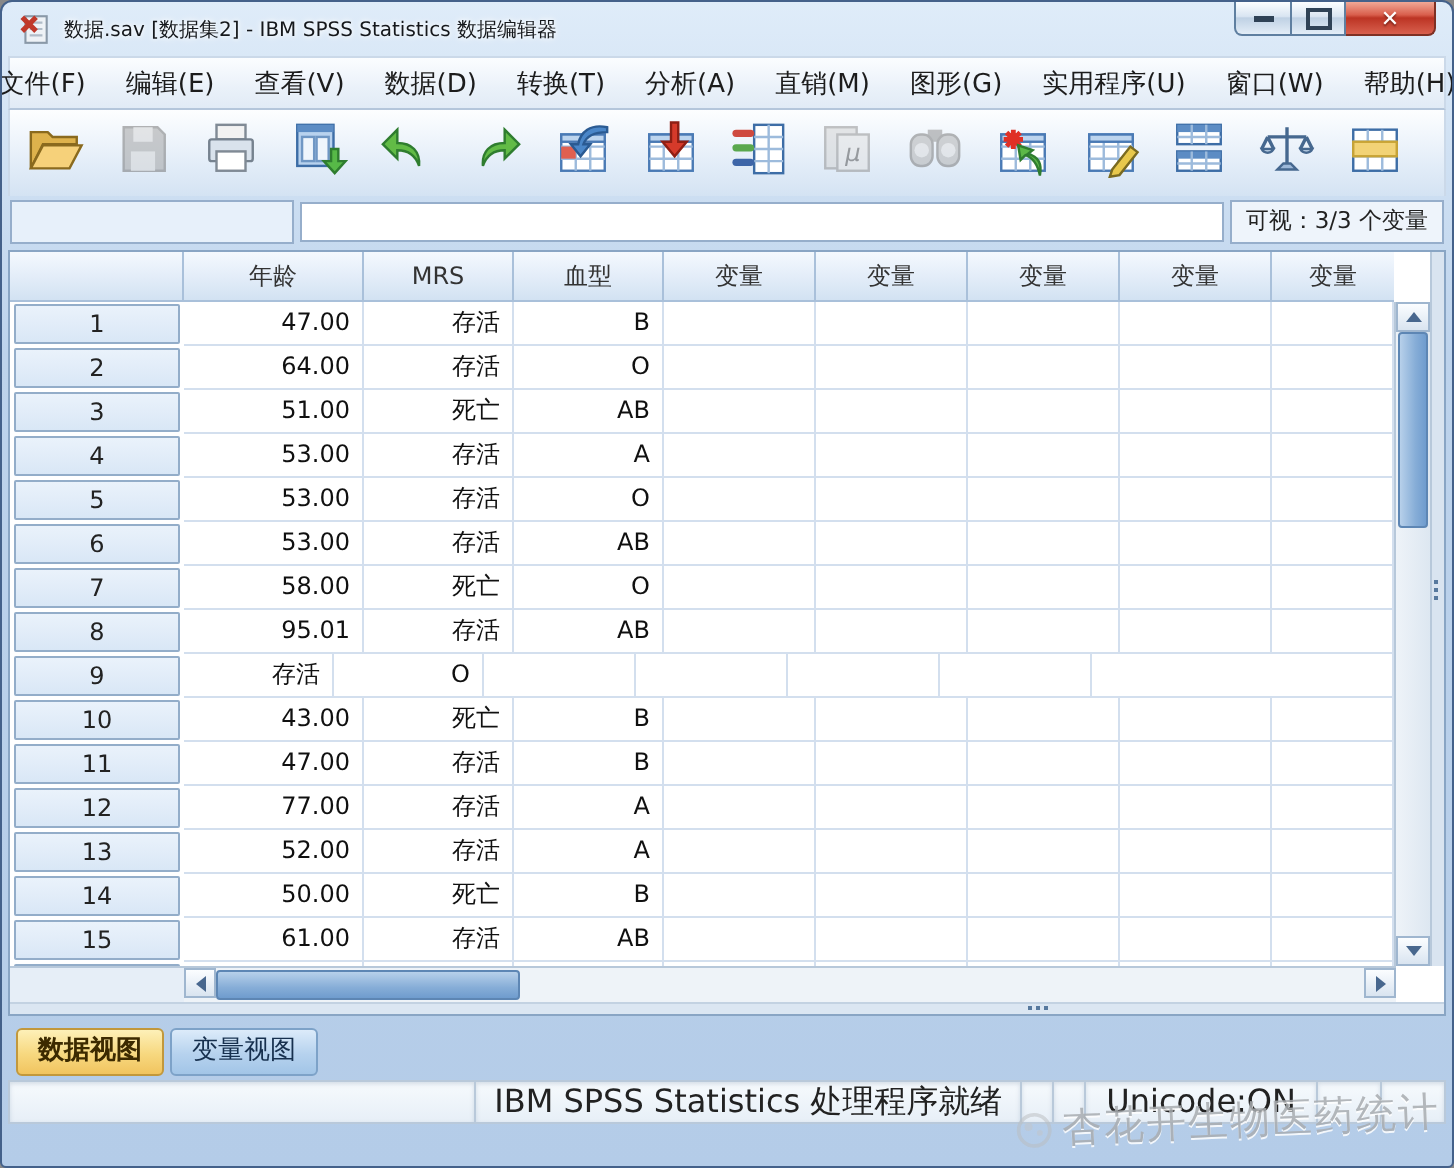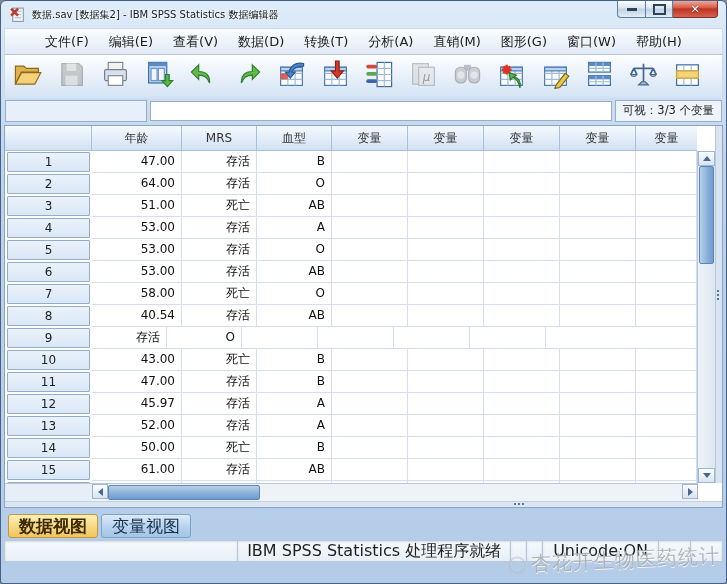--- a/index.html
+++ b/index.html
@@ -63,21 +63,21 @@
   .rsplit .dots{position:absolute;top:46%;left:1px;display:flex;flex-direction:column;gap:2px;}
   .dot{width:2px;height:2px;background:#57799e;}
   .hscrollrow{height:17px;flex:0 0 auto;display:flex;margin-right:24px;background:#eef3f8;border-top:1px solid #b7c8da;}
   .hspacer{width:87px;background:#e6eef7;flex:0 0 auto;}
   .hthumb{width:150px;margin:1px 0;background:linear-gradient(#b7d0ea,#86add7 60%,#6f9cce);border:1px solid #5d86b4;border-radius:2px;flex:0 0 auto;}
   .htrack{flex:1;}
   .bsplit{height:5px;background:#dbe6f2;position:relative;flex:0 0 auto;border-top:1px solid #c3d2e2;}
   .bsplit .dots{position:absolute;left:71%;top:1px;display:flex;gap:2px;}
   
   .tabbar{margin:3px 3px 0;height:27px;flex:0 0 auto;display:flex;align-items:flex-end;gap:3px;padding-left:4px;}
-  .tab{height:24px;box-sizing:border-box;line-height:22px;padding:0 10px;font-size:17px;border-radius:3px;border:1px solid #7da2c8;
+  .tab{height:24px;box-sizing:border-box;line-height:22px;padding:0 10px;font-size:13px;border-radius:3px;border:1px solid #7da2c8;
     background:linear-gradient(#dcebfa,#b6d2ee 55%,#a2c5e7);color:#17304e;white-space:nowrap;}
   .tab.active{border-color:#c2983c;background:linear-gradient(#fdf0b8,#f7d87f 55%,#f1c45f);color:#3c2a00;font-weight:bold;}
   
   .statusbar{margin:2px 3px 3px;height:40px;flex:0 0 auto;display:flex;font-size:16px;color:#222;}
   .scell{box-sizing:border-box;border:1px solid #b9c9da;background:linear-gradient(#f6fafd,#e7eff7);box-shadow:inset 0 1px 2px rgba(130,150,175,.3);
     height:22px;line-height:20px;white-space:nowrap;overflow:hidden;}
   .scell + .scell{border-left:none;}
   .sc-main{flex:1;}
   .sc-msg{padding:0 9px;}
   .sc-small{width:16px;}
@@ -117,20 +117,21 @@
 
   <div class="menubar">
       <span class="menu-item">文件(F)</span>
       <span class="menu-item">编辑(E)</span>
       <span class="menu-item">查看(V)</span>
       <span class="menu-item">数据(D)</span>
       <span class="menu-item">转换(T)</span>
       <span class="menu-item">分析(A)</span>
       <span class="menu-item">直销(M)</span>
       <span class="menu-item">图形(G)</span>
+      <span class="menu-item">实用程序(U)</span>
       <span class="menu-item">窗口(W)</span>
       <span class="menu-item">帮助(H)</span>
     </div>
 
   <div class="toolbar">
       <div class="tool">
         <span class="ticon"><svg viewBox="0 0 24 24">
             <path d="M2 20V5h7l2 2h10v3H7z" fill="#deb24c" stroke="#8a6a1e"></path>
             <path d="M2 20l5-9.5h16L18 20z" fill="#f6d17a" stroke="#8a6a1e"></path>
           </svg></span>
@@ -352,21 +353,21 @@
               <div class="dcell w1">死亡</div>
               <div class="dcell w2">O</div>
               <div class="dcell w3"></div>
               <div class="dcell w4"></div>
               <div class="dcell w5"></div>
               <div class="dcell w6"></div>
               <div class="dcell w7"></div>
             </div>
             <div class="drow">
               <div class="rowhdr">8</div>
-              <div class="dcell w0">40.54</div>
+              <div class="dcell w0">95.01</div>
               <div class="dcell w1">存活</div>
               <div class="dcell w2">AB</div>
               <div class="dcell w3"></div>
               <div class="dcell w4"></div>
               <div class="dcell w5"></div>
               <div class="dcell w6"></div>
               <div class="dcell w7"></div>
             </div>
             <div class="drow">
               <div class="rowhdr">9</div>
@@ -395,21 +396,21 @@
               <div class="dcell w1">存活</div>
               <div class="dcell w2">B</div>
               <div class="dcell w3"></div>
               <div class="dcell w4"></div>
               <div class="dcell w5"></div>
               <div class="dcell w6"></div>
               <div class="dcell w7"></div>
             </div>
             <div class="drow">
               <div class="rowhdr">12</div>
-              <div class="dcell w0">45.97</div>
+              <div class="dcell w0">77.00</div>
               <div class="dcell w1">存活</div>
               <div class="dcell w2">A</div>
               <div class="dcell w3"></div>
               <div class="dcell w4"></div>
               <div class="dcell w5"></div>
               <div class="dcell w6"></div>
               <div class="dcell w7"></div>
             </div>
             <div class="drow">
               <div class="rowhdr">13</div>

